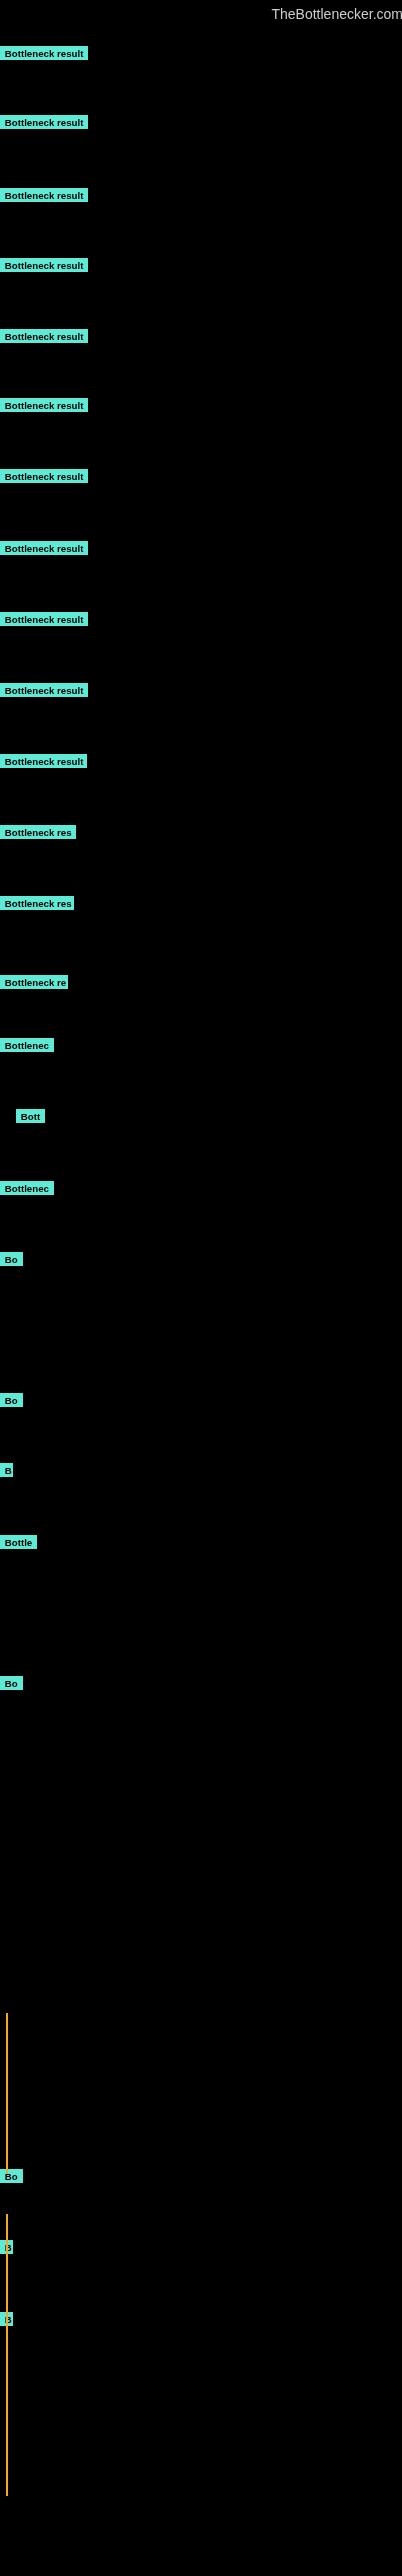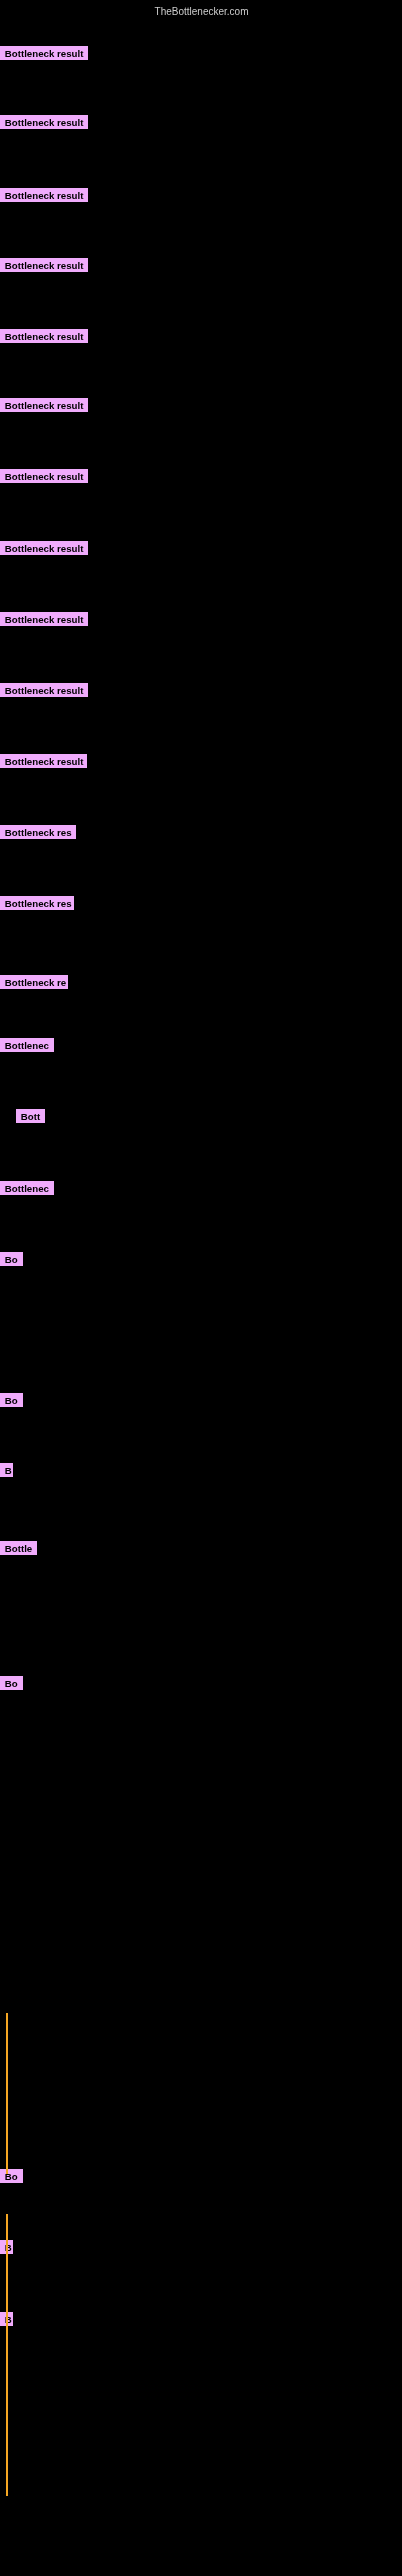--- a/index.html
+++ b/index.html
@@ -8,27 +8,27 @@
       box-sizing: border-box;
     }
     body {
       background-color: #000;
       width: 403px;
       min-height: 2576px;
       font-family: Arial, sans-serif;
       position: relative;
     }
     .site-title {
-      text-align: center;
+      text-align: right;
       color: #ccc;
-      font-size: 10px;
+      font-size: 14px;
       padding: 6.4px 0 3.2px 0;
     }
     .bottleneck-badge {
-      background-color: #f0abfc;
+      background-color: #5eead4;
       color: #000;
       font-size: 9.7px;
       font-weight: bold;
       padding: 1.6px 4.8px;
       display: inline-block;
       white-space: nowrap;
       overflow: hidden;
     }
     .result-item {
       position: absolute;
@@ -60,21 +60,21 @@
     <div class="result-item" style="top: 754px; left: 0px; max-width: 87px;"><span class="bottleneck-badge" style="max-width: 87px;">Bottleneck result</span></div>
     <div class="result-item" style="top: 825px; left: 0px; max-width: 81px;"><span class="bottleneck-badge" style="max-width: 81px;">Bottleneck res</span></div>
     <div class="result-item" style="top: 896px; left: 0px; max-width: 74px;"><span class="bottleneck-badge" style="max-width: 74px;">Bottleneck res</span></div>
     <div class="result-item" style="top: 968px; left: 0px; max-width: 68px;"><span class="bottleneck-badge" style="max-width: 68px; margin-top: 7px;">Bottleneck re</span></div>
     <div class="result-item" style="top: 1038px; left: 0px; max-width: 56px;"><span class="bottleneck-badge" style="max-width: 56px;">Bottlenec</span></div>
     <div class="result-item" style="top: 1109px; left: 16px; max-width: 40px;"><span class="bottleneck-badge" style="max-width: 40px;">Bott</span></div>
     <div class="result-item" style="top: 1181px; left: 0px; max-width: 55px;"><span class="bottleneck-badge" style="max-width: 55px;">Bottlenec</span></div>
     <div class="result-item" style="top: 1252px; left: 0px; max-width: 22.5px;"><span class="bottleneck-badge" style="max-width: 22.5px;">Bo</span></div>
     <div class="result-item" style="top: 1393px; left: 0px; max-width: 22.5px;"><span class="bottleneck-badge" style="max-width: 22.5px;">Bo</span></div>
     <div class="result-item" style="top: 1463px; left: 0px; max-width: 13px;"><span class="bottleneck-badge" style="max-width: 13px;">B</span></div>
-    <div class="result-item" style="top: 1535px; left: 0px; max-width: 44px;"><span class="bottleneck-badge" style="max-width: 44px; margin-top: 6px;">Bottle</span></div>
+    <div class="result-item" style="top: 1535px; left: 0px; max-width: 44px;"><span class="bottleneck-badge" style="max-width: 44px;">Bottle</span></div>
     <div class="result-item" style="top: 1676px; left: 0px; max-width: 22.5px;"><span class="bottleneck-badge" style="max-width: 22.5px;">Bo</span></div>
     <div class="result-item" style="top: 2169px; left: 0px; max-width: 22.5px;"><span class="bottleneck-badge" style="max-width: 22.5px;">Bo</span></div>
     <div class="result-item" style="top: 2240px; left: 0px; max-width: 13px;"><span class="bottleneck-badge" style="max-width: 13px;">B</span></div>
     <div class="result-item" style="top: 2312px; left: 0px; max-width: 13px;"><span class="bottleneck-badge" style="max-width: 13px;">B</span></div>
   </div>
 <div id="lines-container">
     <div class="vertical-line" style="top: 2013px; height: 161px;"></div>
     <div class="vertical-line" style="top: 2214px; height: 282px;"></div>
   </div>
 

